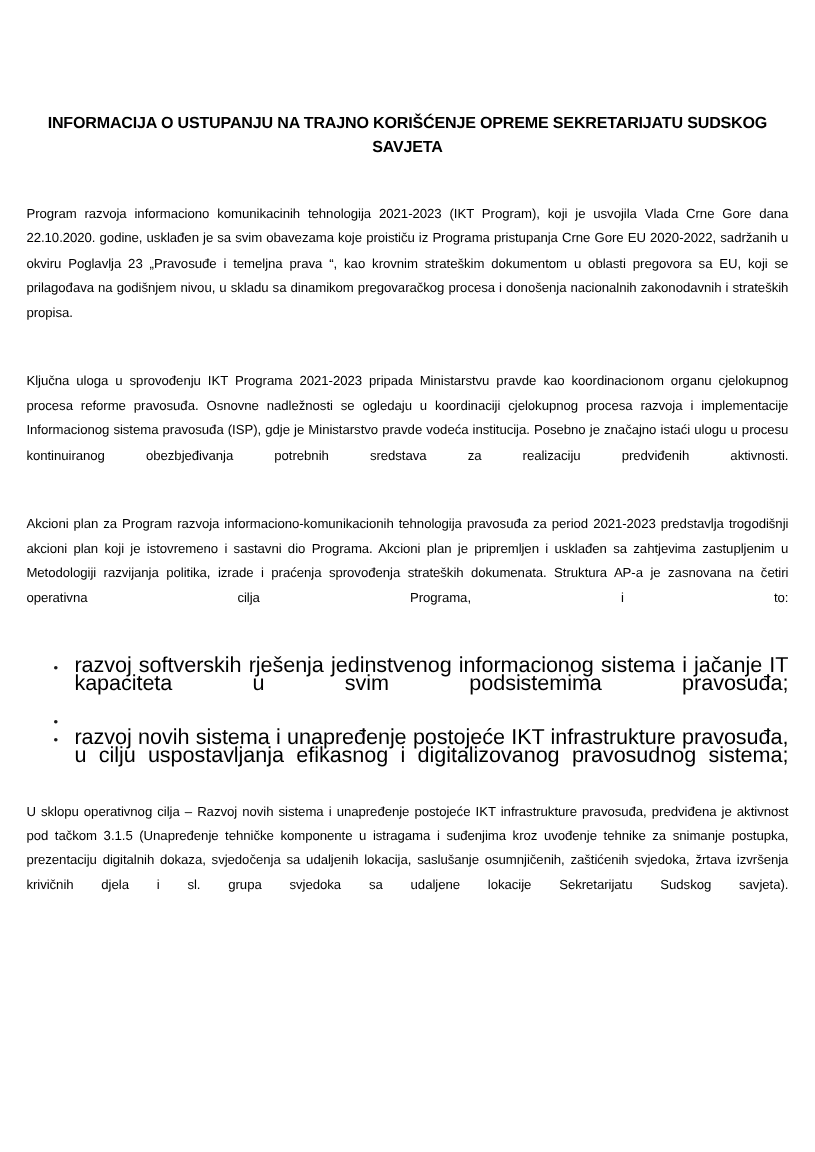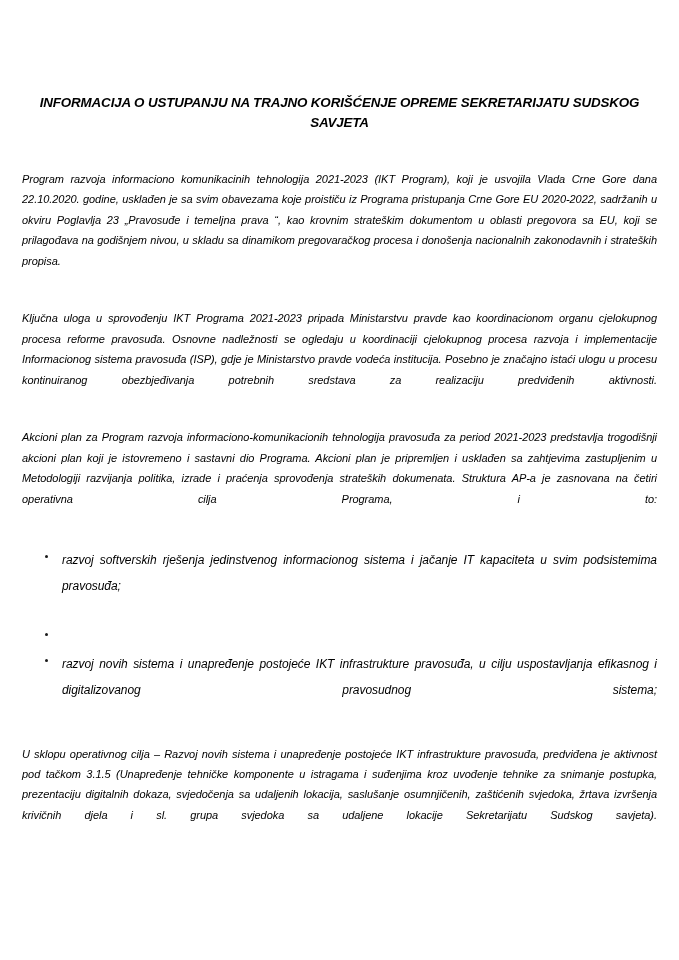--- a/index.html
+++ b/index.html
@@ -16,21 +16,20 @@
     color: #000000;
     -webkit-font-smoothing: antialiased;
   }
 
   .page {
     position: relative;
     width: 616px;
     height: 960px;
     background: #ffffff;
     box-sizing: border-box;
-    font-style: italic;
   }
 
   .doc-title {
     position: absolute;
     left: 38px;
     top: 84px;
     width: 603px;
     text-align: center;
     font-size: 13.4px;
     font-weight: bold;
@@ -61,22 +60,22 @@
   ul.goals {
     list-style: none;
     margin: 0 0 15px 0;
     padding: 0;
   }
 
   ul.goals li {
     position: relative;
     margin: 0 0 0 0;
     padding: 0 0 0 40px;
-    font-size: 12px;
-    line-height: 26px;
+    font-size: 18px;
+    line-height: 15px;
     text-align: justify;
     text-justify: inter-word;
     letter-spacing: -0.05px;
   }
 
   ul.goals li .bullet-dot {
     position: absolute;
     left: 23px;
     top: 8px;
     width: 3.4px;

